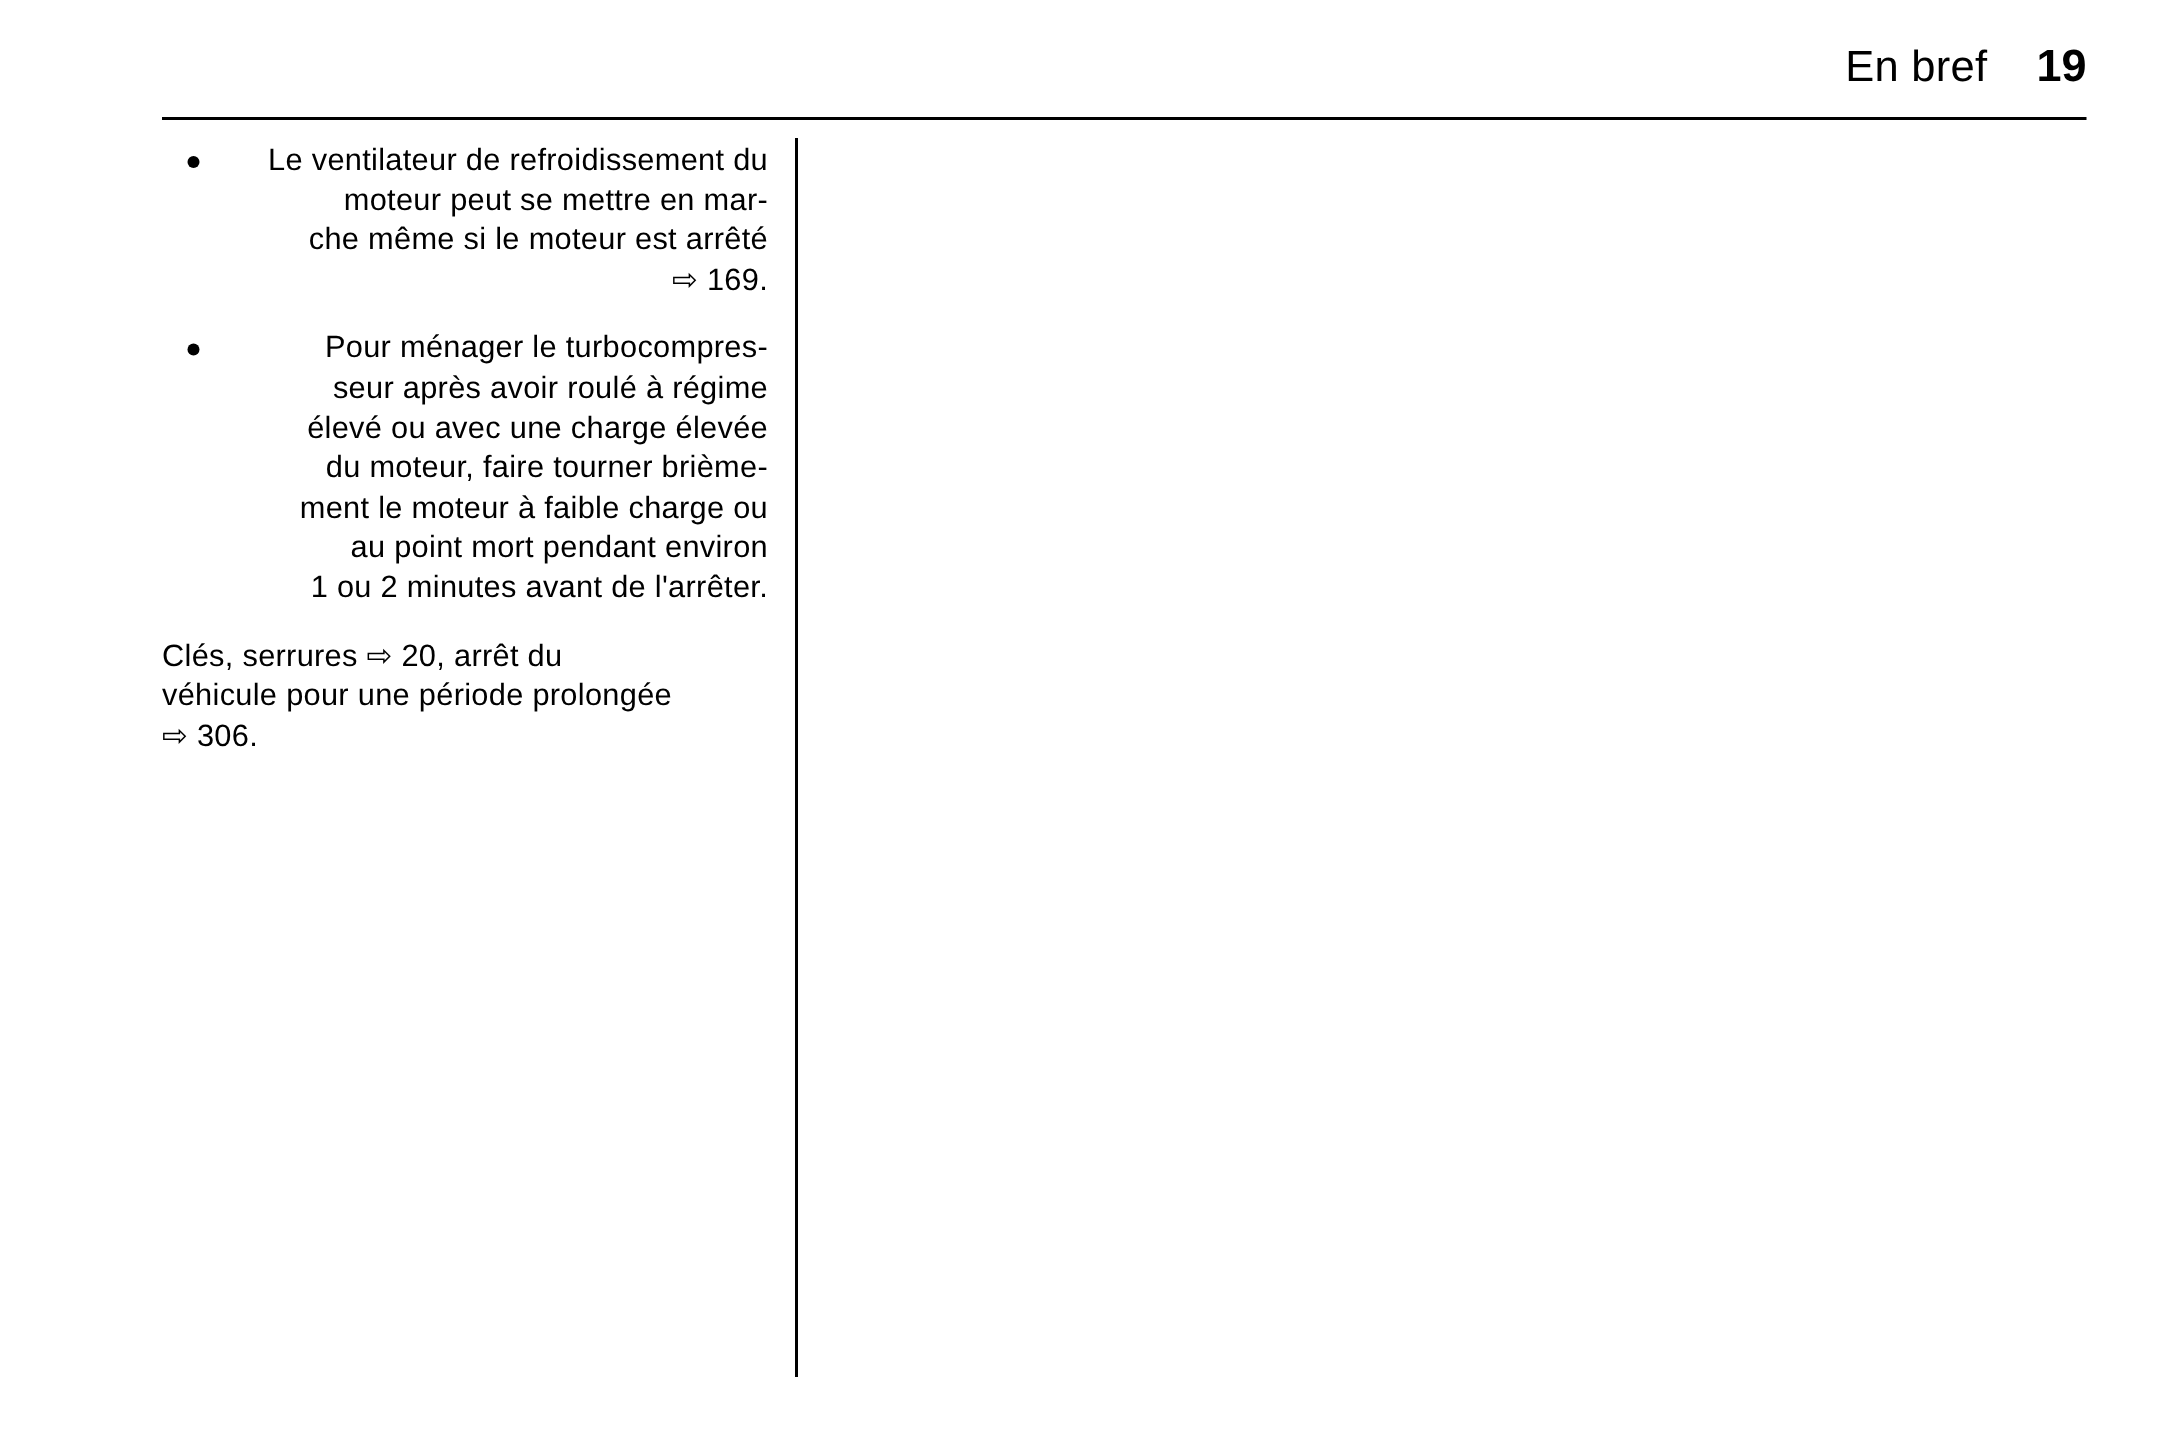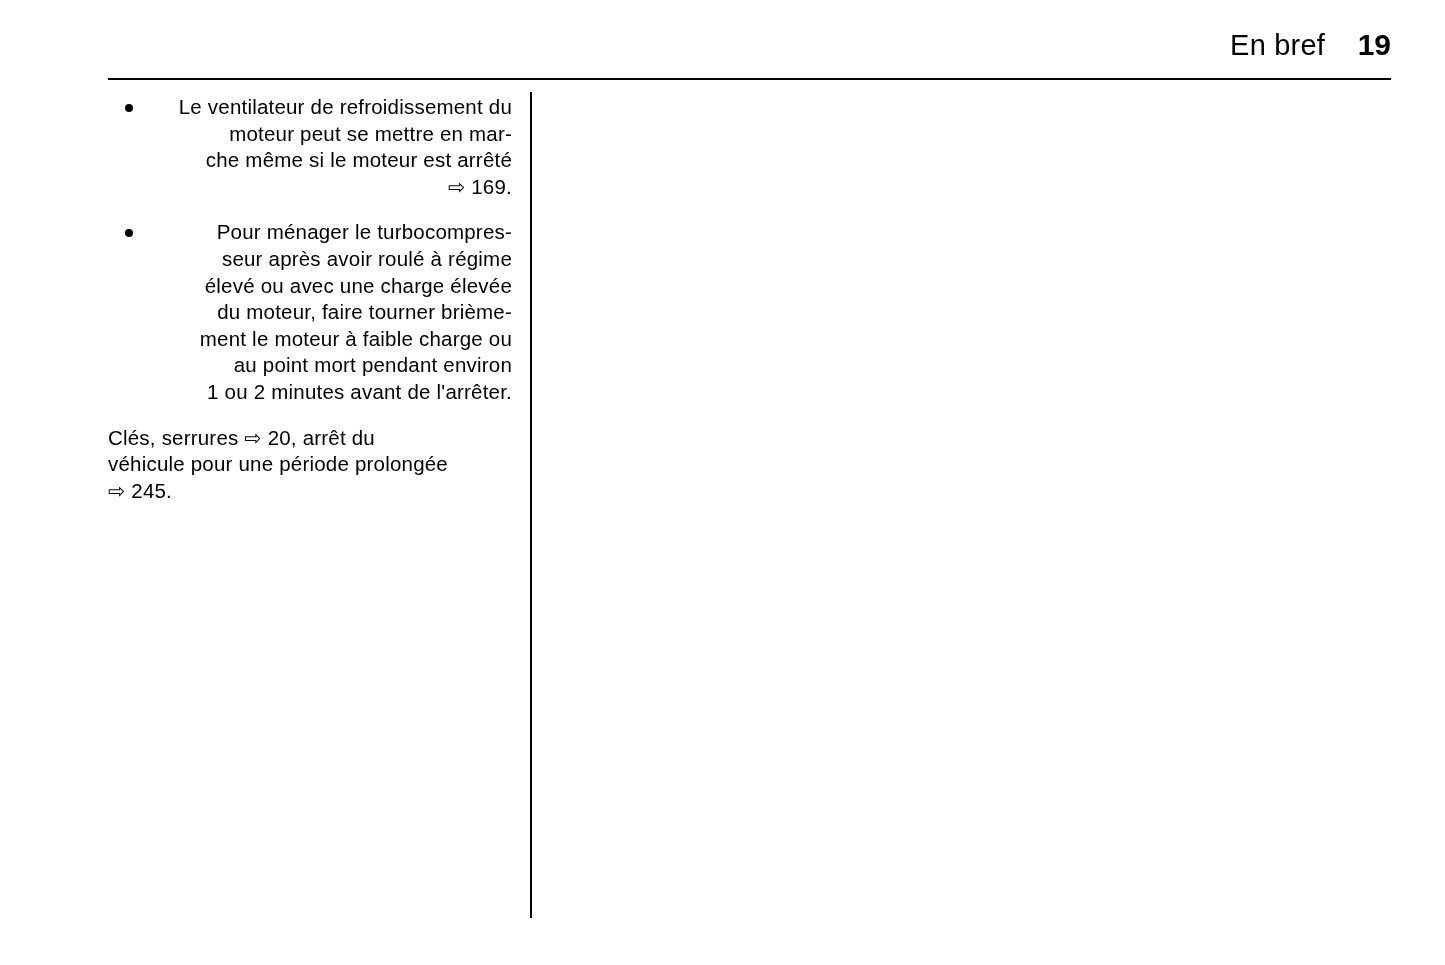--- a/index.html
+++ b/index.html
@@ -148,18 +148,18 @@
 seur après avoir roulé à régime
 élevé ou avec une charge élevée
 du moteur, faire tourner brième-
 ment le moteur à faible charge ou
 au point mort pendant environ
 1 ou 2 minutes avant de l'arrêter.</span>
       </li>
     </ul>
     <p class="para">Clés, serrures ⇨ 20, arrêt du
 véhicule pour une période prolongée
-⇨ 245.</p>
+⇨ 306.</p>
   </div>
 
   <div class="col-right"></div>
 
 </div>
 
 </body></html>

